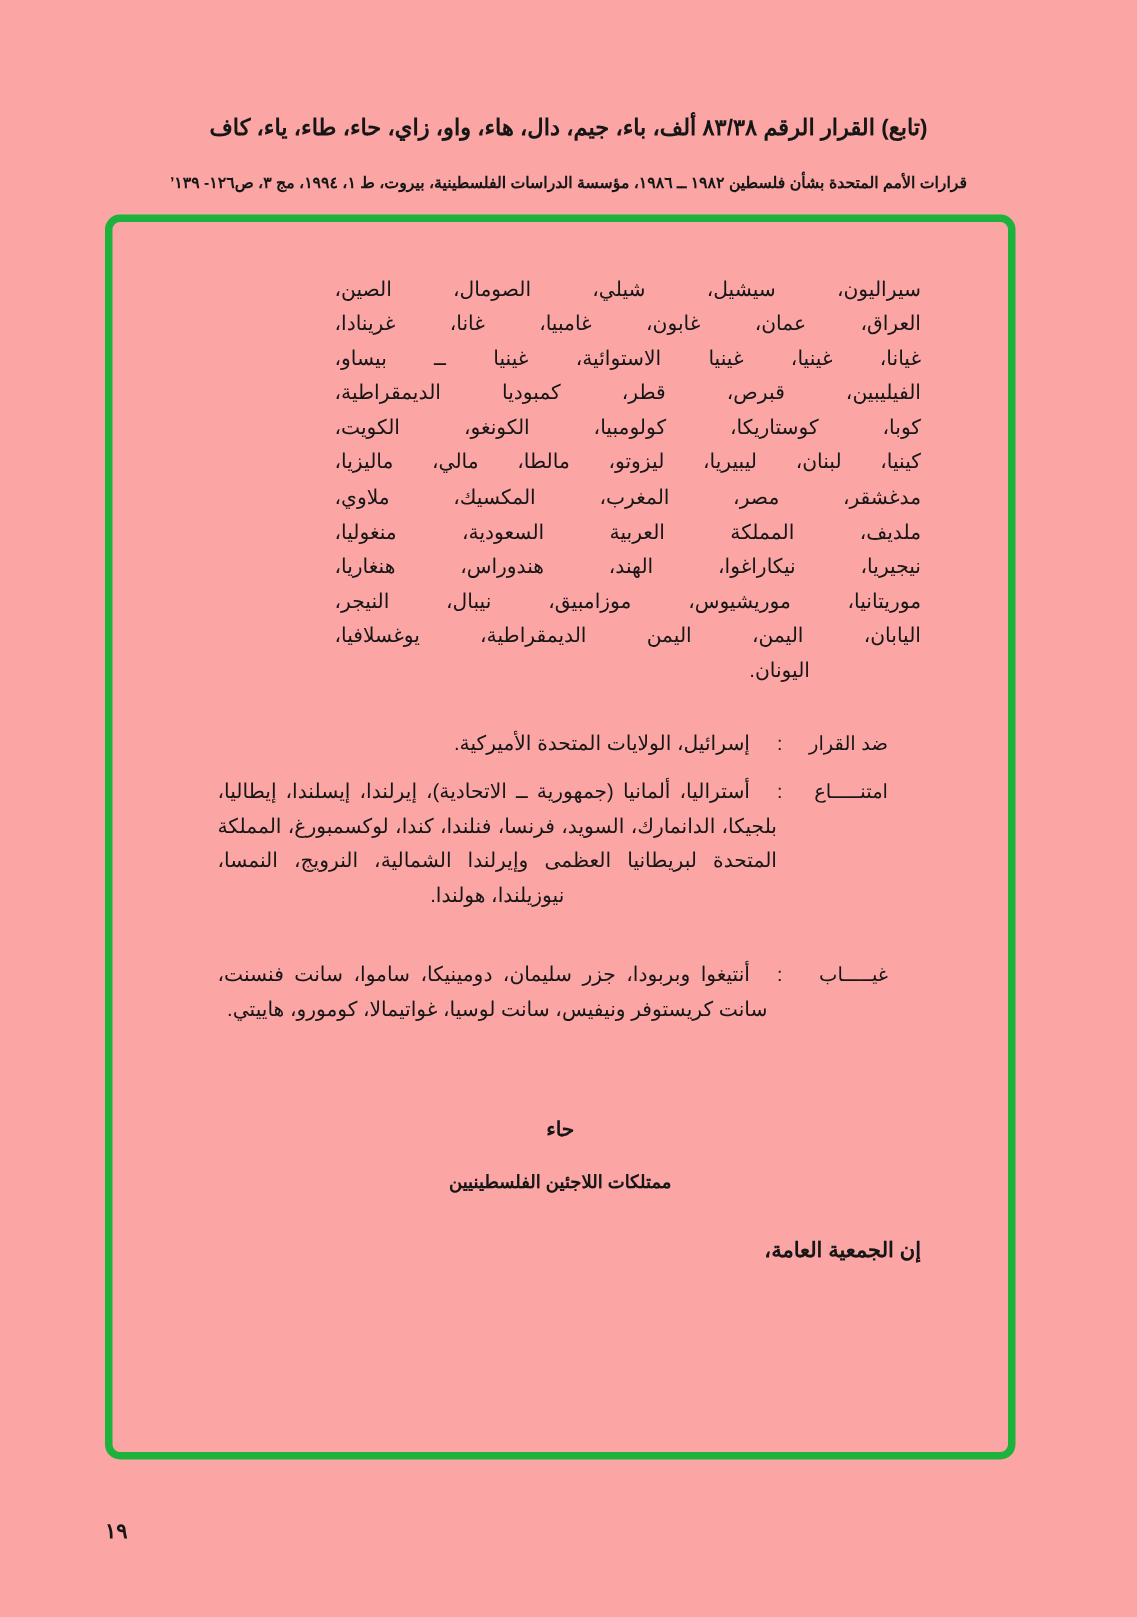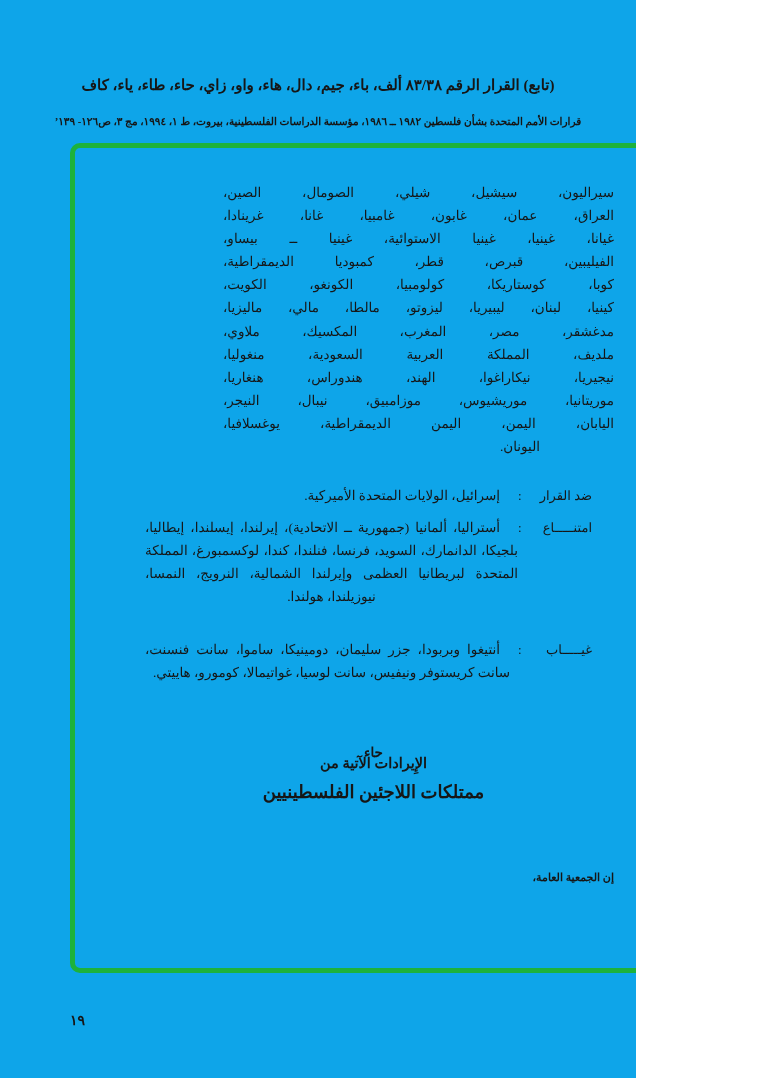--- a/index.html
+++ b/index.html
@@ -1,18 +1,18 @@
 <!DOCTYPE html>
 <html lang="ar"><head>
 <meta charset="utf-8">
 <style>
   html,body{margin:0;padding:0;background:#ffffff;}
   .page{
-    position:relative;width:636px;height:1078px;background:#0ea5e9;
-    font-family:Liberation Serif, serif;color:#161616;direction:rtl;overflow:hidden;
+    position:relative;width:758px;height:1078px;background:#fca5a5;
+    font-family:Liberation Sans, sans-serif;color:#161616;direction:rtl;overflow:hidden;
   }
   
   .header{position:absolute;top:76px;left:0;right:0;text-align:center;}
   .header-line1{font-size:15px;font-weight:bold;letter-spacing:0;}
   .header-line2{font-size:10.5px;font-weight:bold;margin-top:21px;}
   
   .frame{
     position:absolute;left:70px;top:143px;width:597px;height:820px;
     border:5px solid #1db23c;border-radius:10px;background:transparent;
   }
@@ -33,23 +33,23 @@
   }
   .vtext{
     flex:1;font-size:13.5px;line-height:23.1px;
     text-align:justify;text-align-last:center;text-indent:18px;
   }
   .vtext-single{text-align-last:right;}
   
   .centerline{position:absolute;left:70px;width:607px;text-align:center;font-weight:bold;}
   .heading-letter{top:744px;font-size:13.5px;}
   .heading-title1{top:755px;font-size:14.5px;}
-  .heading-title2{top:781px;font-size:18px;}
+  .heading-title2{top:781px;font-size:12px;}
   
-  .intro{position:absolute;left:223px;top:822px;width:391px;text-align:right;font-weight:bold;font-size:11px;line-height:23px;margin-top:44px;}
+  .intro{position:absolute;left:223px;top:822px;width:391px;text-align:right;font-weight:bold;font-size:14px;line-height:23px;}
   .recall{
     position:absolute;left:223px;top:847px;width:391px;
     font-size:14px;line-height:28px;text-align:justify;text-align-last:justify;text-indent:14px;
   }
   .recall .lead{font-weight:bold;}
   
   .pagenum{position:absolute;left:70px;width:607px;top:1012px;text-align:left;font-weight:bold;font-size:14px;letter-spacing:3px;}
 </style>
 </head>
 <body>
@@ -96,21 +96,20 @@
 
   <div class="vsec vsec-absent">
     <div class="vlabel">
       <span>غيـــــاب</span>
       <span>:</span>
     </div>
     <div class="vtext">أنتيغوا وبربودا، جزر سليمان، دومينيكا، ساموا، سانت فنسنت، سانت كريستوفر ونيفيس، سانت لوسيا، غواتيمالا، كومورو، هاييتي.</div>
   </div>
 
   <div class="centerline heading-letter">حاء</div>
-  <div class="centerline heading-title1">الإِيرادات الآتية من</div>
   <div class="centerline heading-title2">ممتلكات اللاجئين الفلسطينيين</div>
 
   <div class="intro">إن الجمعية العامة،</div>
 
 
   <div class="pagenum">١٩</div>
 
 </div>
 
 </body></html>

